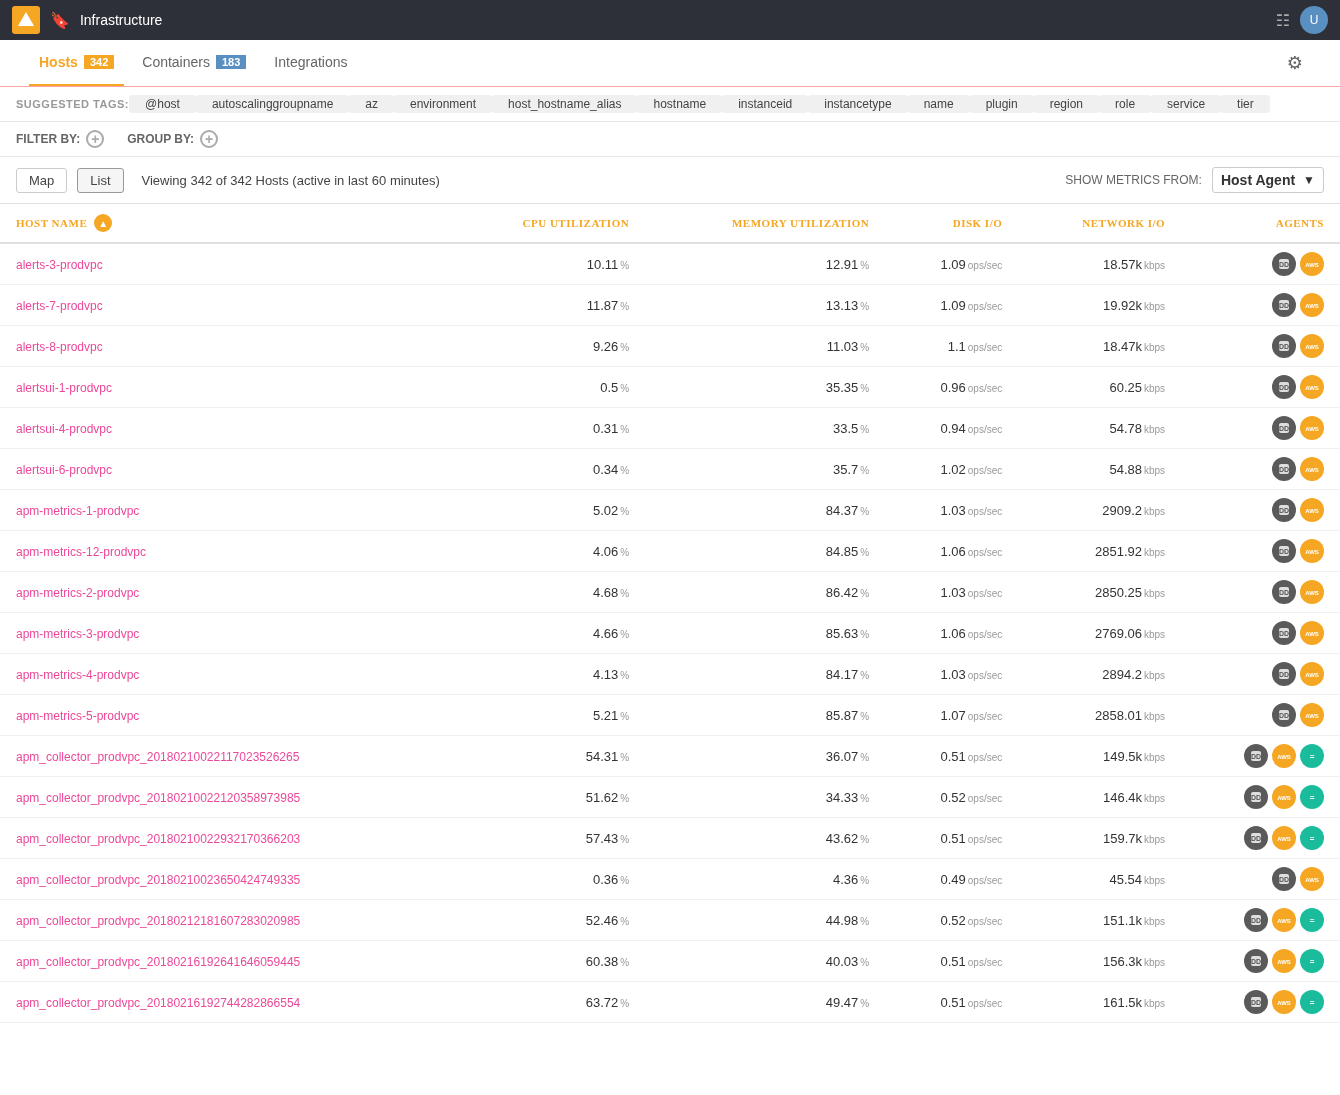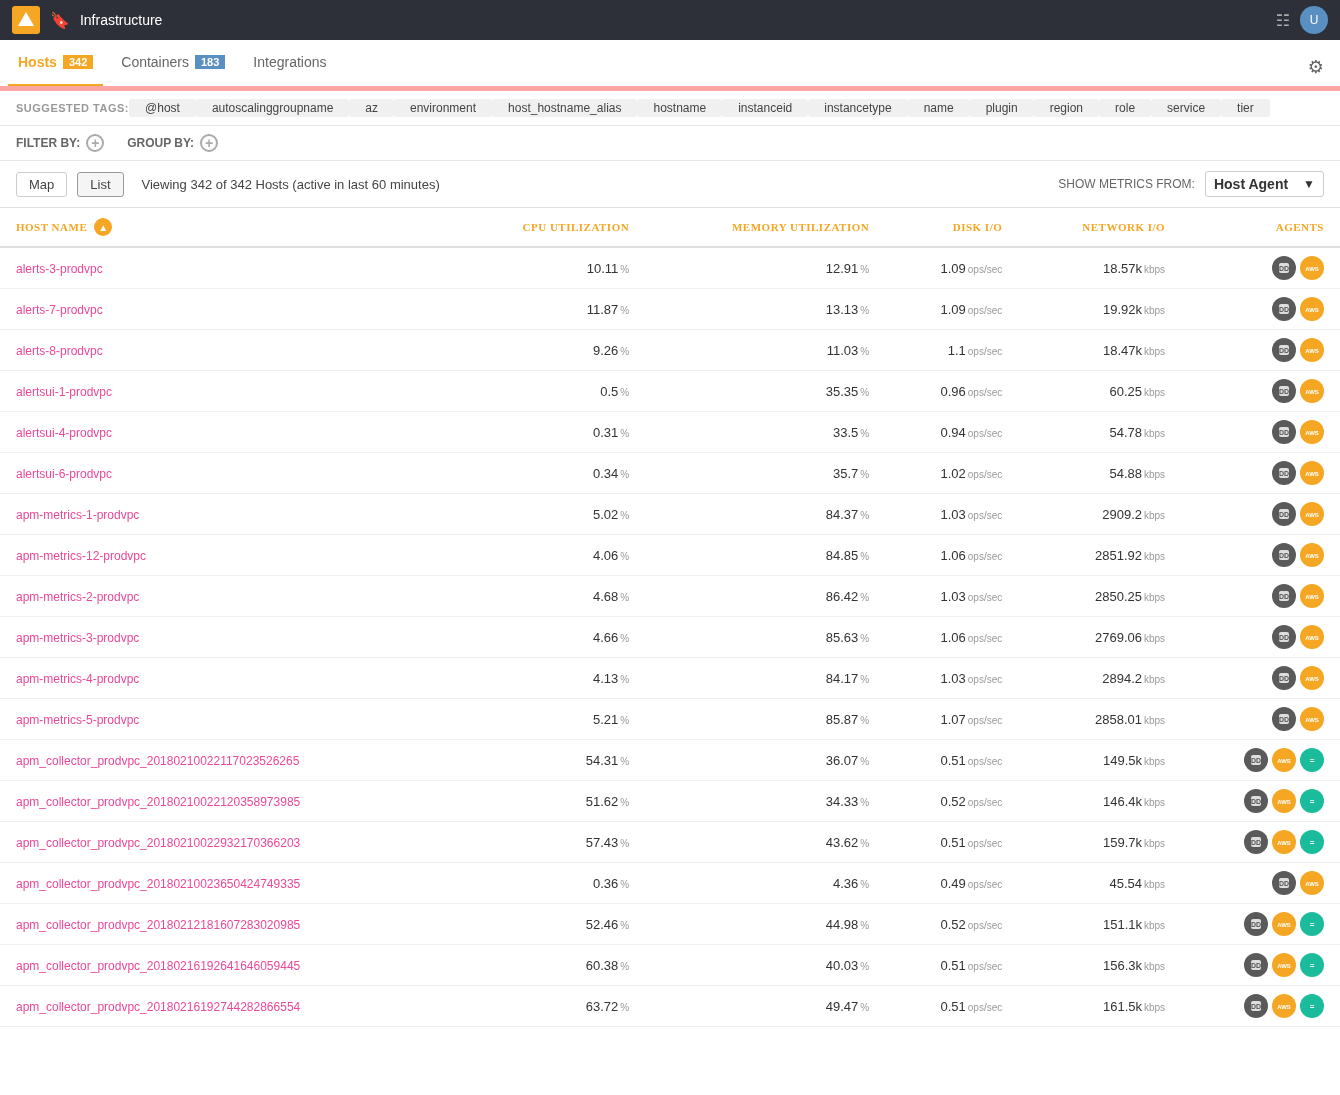--- a/index.html
+++ b/index.html
@@ -37,23 +37,23 @@
 
     
     .main-container {
       background: white;
       min-height: calc(100vh - 40px);
     }
 
     
     .tab-bar {
       display: flex;
-      align-items: flex-end;
-      padding: 0 8px;
-      border-bottom: 5px solid #fca5a5;
+      align-items: center;
+      padding: 0 29px;
+      border-bottom: 1px solid #fca5a5;
       background: white;
     }
     .tab {
       padding: 14px 10px;
       font-size: 14px;
       color: #666;
       cursor: pointer;
       border-bottom: 2px solid transparent;
       display: flex; align-items: center; gap: 6px;
       margin-right: 8px;
@@ -130,21 +130,21 @@
       border-radius: 3px;
       font-size: 13px;
       color: #444;
       cursor: pointer;
     }
     .view-btn.active { background: #f5f5f5; border-color: #999; }
     .viewing-text { font-size: 13px; color: #444; margin-left: 8px; }
     .toolbar-spacer { flex: 1; }
     .show-metrics-label { font-size: 12px; color: #666; }
     .metrics-dropdown {
-      display: flex; align-items: center; gap: 15px;
+      display: flex; align-items: center; gap: 8px;
       border: 1px solid #ccc;
       border-radius: 3px;
       padding: 4px 8px;
       cursor: pointer;
     }
 
     
     .table-container {
       overflow-x: auto;
     }

